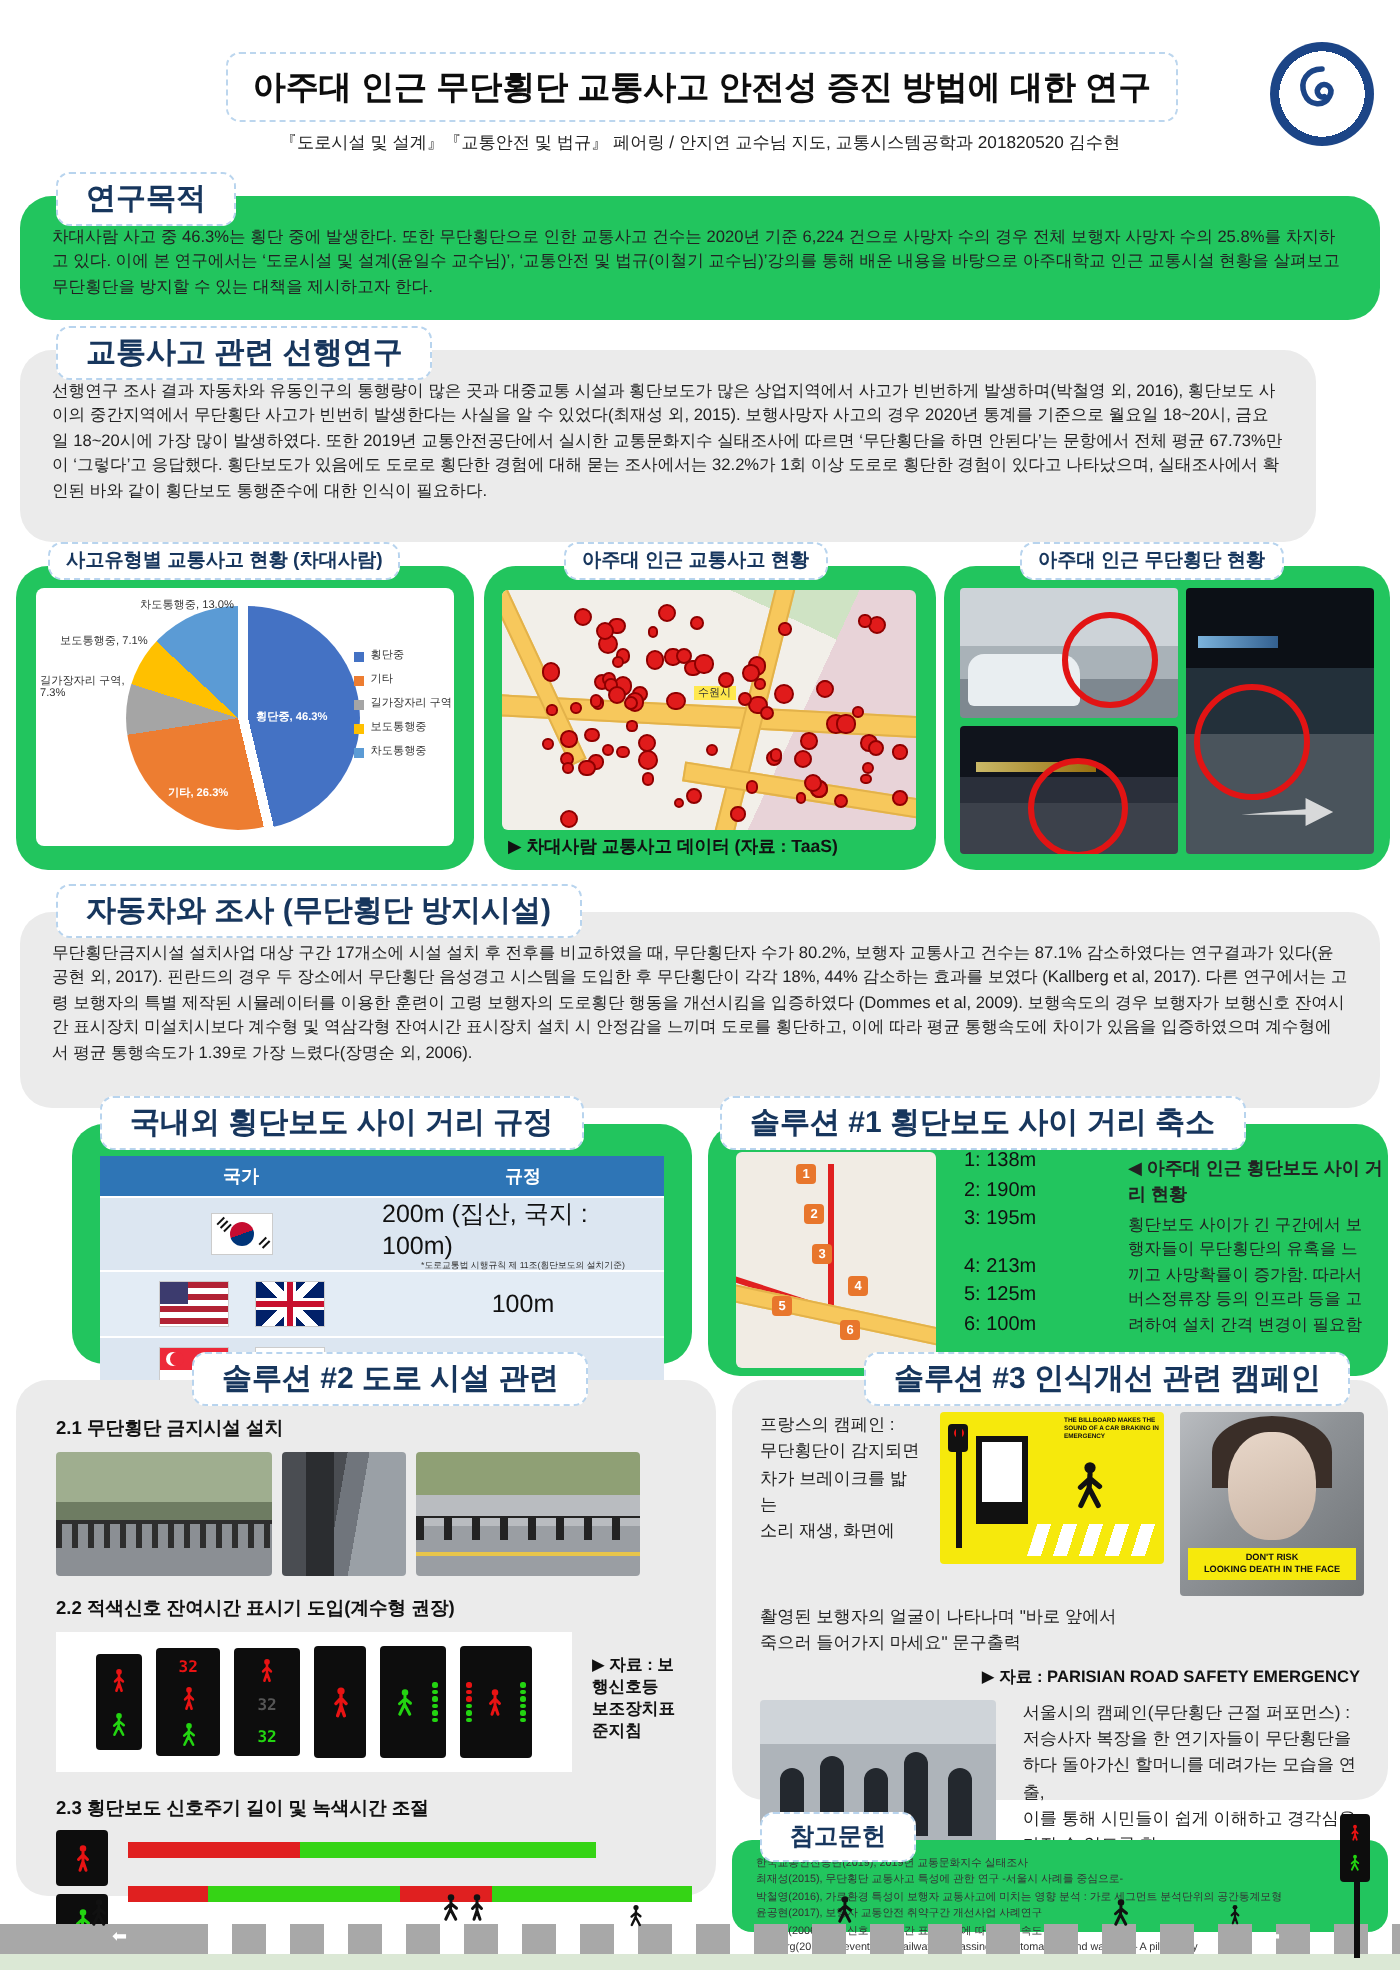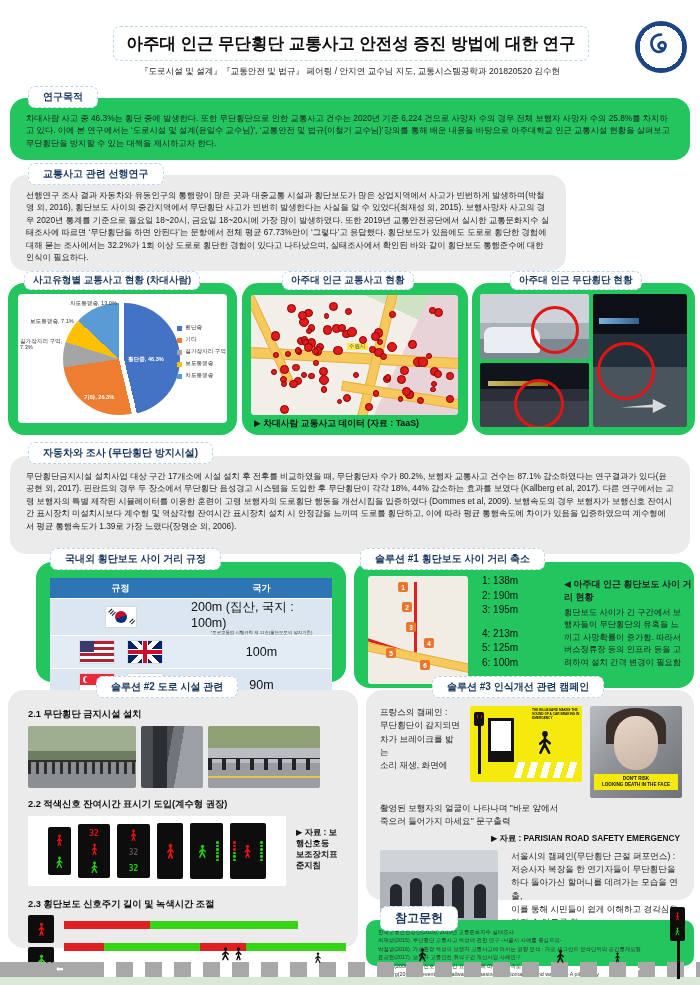--- a/index.html
+++ b/index.html
@@ -1,19 +1,19 @@
 <!DOCTYPE html>
 <html><head>
 <meta charset="utf-8">
 <style>
   html,body{margin:0;padding:0;background:#fff;}
   .poster{position:relative;width:700px;height:985px;background:#fff;overflow:hidden;
           font-family:"Liberation Sans","DejaVu Sans",sans-serif;color:#1a1a1a;}
   .lbl{position:absolute;background:#fff;border:1.6px dashed #b8d4ee;border-radius:7px;
-       font-weight:bold;color:#17365d;padding:3px 14px;font-size:10px;z-index:5;white-space:nowrap;}
+       font-weight:bold;color:#17365d;padding:3px 14px;font-size:15px;z-index:5;white-space:nowrap;}
   .panel{position:absolute;border-radius:16px;}
   .blue{background:#22c55e;}
   .gray{background:#ebebeb;}
   .body-txt{font-size:8.3px;line-height:1.5;color:#222;padding:14px 16px 8px 16px;}
   .ml{white-space:pre-line;}
   
   .title-box{position:absolute;left:113px;top:26px;width:474px;height:33px;background:#fff;
              border:1.6px dashed #bcd6ee;border-radius:7px;display:flex;align-items:center;
              justify-content:center;font-size:16.5px;font-weight:bold;color:#0d0d0d;}
   .subtitle{position:absolute;left:0;top:66px;width:700px;text-align:center;font-size:8.6px;color:#222;}
@@ -145,21 +145,21 @@
     </svg>
   </div>
   <div class="subtitle">『도로시설 및 설계』『교통안전 및 법규』 페어링  /  안지연 교수님 지도, 교통시스템공학과 201820520 김수현</div>
 
   <div class="lbl" style="left:28px;top:86px;">연구목적</div>
   <div class="panel blue" style="left:10px;top:98px;width:680px;height:62px;">
     <div class="body-txt">차대사람 사고 중 46.3%는 횡단 중에 발생한다. 또한 무단횡단으로 인한 교통사고 건수는 2020년 기준 6,224 건으로 사망자 수의 경우 전체 보행자 사망자 수의 25.8%를 차지하고 있다. 이에 본 연구에서는 ‘도로시설 및 설계(윤일수 교수님)’, ‘교통안전 및 법규(이철기 교수님)’강의를 통해 배운 내용을 바탕으로 아주대학교 인근 교통시설 현황을 살펴보고 무단횡단을 방지할 수 있는 대책을 제시하고자 한다.</div>
   </div>
 
   <div class="lbl" style="left:28px;top:163px;">교통사고 관련 선행연구</div>
-  <div class="panel gray" style="left:10px;top:175px;width:556px;height:96px;">
+  <div class="panel gray" style="left:10px;top:175px;width:648px;height:96px;">
     <div class="body-txt">선행연구 조사 결과  자동차와 유동인구의 통행량이 많은 곳과 대중교통 시설과 횡단보도가 많은 상업지역에서 사고가 빈번하게 발생하며(박철영 외, 2016), 횡단보도 사이의 중간지역에서 무단횡단 사고가 빈번히 발생한다는 사실을 알 수 있었다(최재성 외, 2015).  보행사망자 사고의 경우 2020년 통계를 기준으로 월요일 18~20시, 금요일 18~20시에 가장 많이 발생하였다. 또한 2019년 교통안전공단에서 실시한 교통문화지수 실태조사에 따르면 ‘무단횡단을 하면 안된다’는 문항에서 전체 평균 67.73%만이 ‘그렇다’고 응답했다. 횡단보도가 있음에도 도로로 횡단한 경험에 대해 묻는 조사에서는 32.2%가 1회 이상 도로로 횡단한 경험이 있다고 나타났으며, 실태조사에서 확인된 바와 같이 횡단보도 통행준수에 대한 인식이 필요하다.</div>
   </div>
 
   <div class="ptitle" style="left:24px;top:271px;">사고유형별 교통사고 현황 (차대사람)</div>
   <div class="panel blue" style="left:8px;top:283px;width:229px;height:152px;">
     <div class="chartbox">
       <div class="pie-wrap">
         <div class="pie" style="background: conic-gradient(transparent 0%, transparent 46.3%, rgb(237, 125, 49) 46.3%, rgb(237, 125, 49) 72.6%, rgb(165, 165, 165) 72.6%, rgb(165, 165, 165) 79.9%, rgb(255, 192, 0) 79.9%, rgb(255, 192, 0) 87%, rgb(91, 155, 213) 87%, rgb(91, 155, 213) 100%);"></div>
         <div class="pie-blue" style="background: conic-gradient(rgb(68, 114, 196) 0%, rgb(68, 114, 196) 46.3%, transparent 46.3%, transparent 100%);"></div>
       </div>
@@ -310,22 +310,22 @@
 
   <div class="lbl" style="left:28px;top:442px;">자동차와 조사 (무단횡단 방지시설)</div>
   <div class="panel gray" style="left:10px;top:456px;width:680px;height:98px;">
     <div class="body-txt">무단횡단금지시설 설치사업 대상 구간 17개소에 시설 설치 후 전후를 비교하였을 때, 무단횡단자 수가 80.2%, 보행자 교통사고 건수는 87.1% 감소하였다는 연구결과가 있다(윤공현 외, 2017).  핀란드의 경우 두 장소에서 무단횡단 음성경고 시스템을 도입한 후 무단횡단이 각각 18%, 44% 감소하는 효과를 보였다 (Kallberg et al, 2017). 다른 연구에서는 고령 보행자의 특별 제작된 시뮬레이터를 이용한 훈련이 고령 보행자의 도로횡단 행동을 개선시킴을 입증하였다 (Dommes et al, 2009). 보행속도의 경우 보행자가 보행신호 잔여시간 표시장치 미설치시보다 계수형 및 역삼각형 잔여시간 표시장치 설치 시 안정감을 느끼며 도로를 횡단하고, 이에 따라 평균 통행속도에 차이가 있음을 입증하였으며 계수형에서 평균 통행속도가 1.39로 가장 느렸다(장명순 외, 2006).</div>
   </div>
 
   <div class="lbl" style="left:50px;top:548px;">국내외 횡단보도 사이 거리 규정</div>
   <div class="panel blue" style="left:36px;top:562px;width:310px;height:120px;">
     <div class="dtable">
       <div class="hd">
+        <div>국가</div>
         <div>규정</div>
-        <div>국가</div>
       </div>
       <div class="drow">
         <div class="c1">
           <div class="flag" style="width:30px;height:20px;">
             <div style="position:absolute;left:9px;top:4px;width:12px;height:12px;border-radius:50%;background:linear-gradient(-20deg,#003478 50%,#c60c30 50%);"></div>
             <div style="position:absolute;left:2px;top:3px;width:5px;height:1.4px;background:#111;box-shadow:0 2.4px #111,0 4.8px #111;transform:rotate(-45deg);"></div>
             <div style="position:absolute;right:2px;bottom:6px;width:5px;height:1.4px;background:#111;box-shadow:0 2.4px #111;transform:rotate(-45deg);"></div>
           </div>
         </div>
         <div class="c2">

